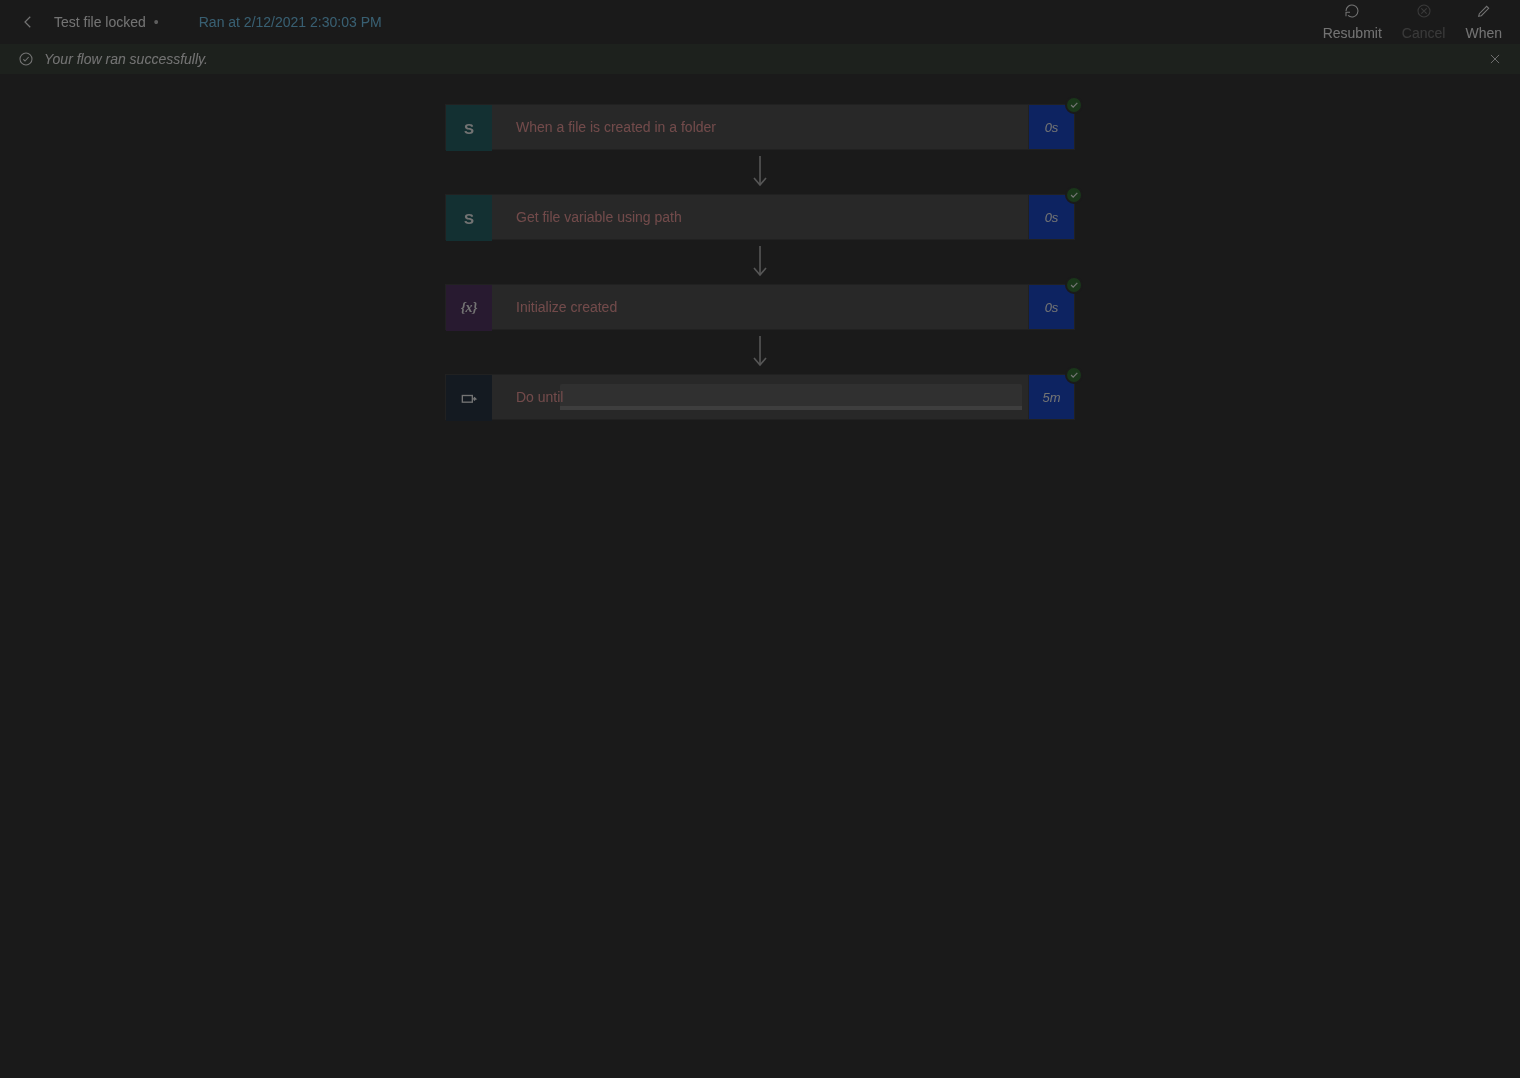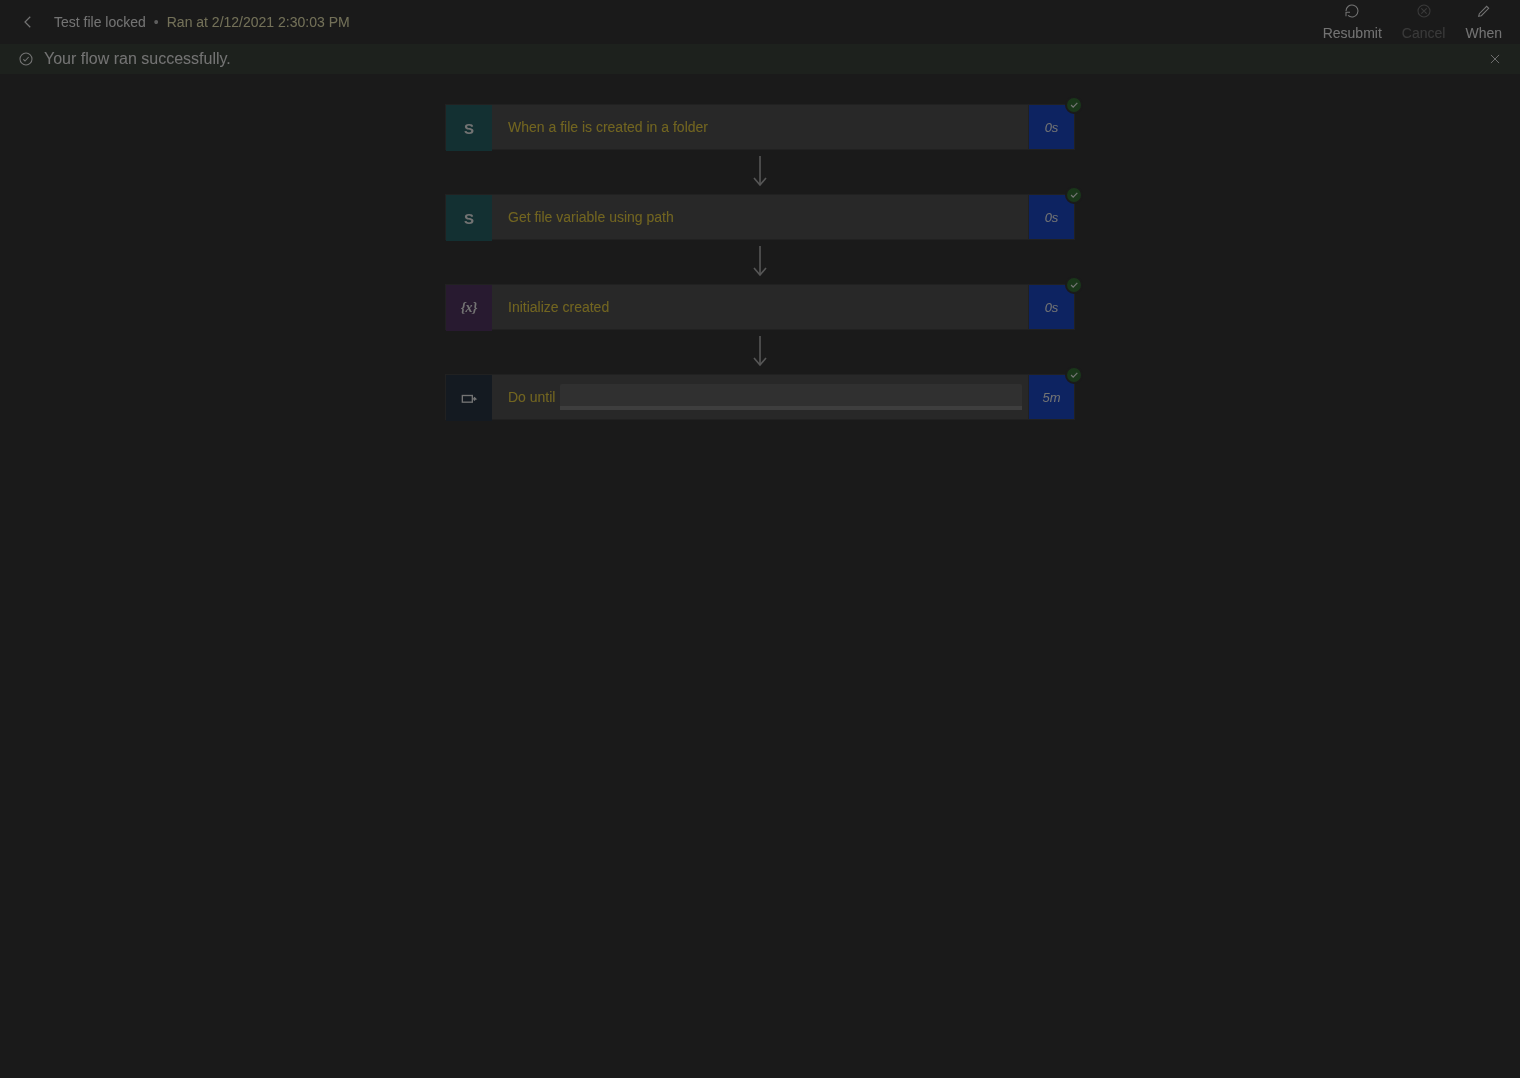--- a/index.html
+++ b/index.html
@@ -4,39 +4,39 @@
 <style>
   * { box-sizing: border-box; margin: 0; padding: 0; font-family: "Segoe UI", Arial, sans-serif; }
   html, body { width: 1520px; height: 1078px; background: #3a3a3a; color: #e6e6e6; overflow: hidden; }
   
   .dim-overlay { position: fixed; top:0; left:0; right:0; bottom:0; background: rgba(0,0,0,0.55); pointer-events:none; z-index: 50; }
 
   .topbar { height: 44px; display:flex; align-items:center; justify-content:space-between; padding: 0 18px; background:#3a3a3a; color:#fff;gap:44px; }
   .topbar-left { display:flex; align-items:center; gap:16px; }
   .back-btn { display:flex; align-items:center; justify-content:center; width:20px; height:20px; cursor:pointer; }
   .crumb { font-size:14px; display:flex; align-items:center; gap:8px; }
-  .crumb-sub { color:#fef9c3; }
+  .crumb-sub { color:#7dd3fc;margin-left:32px; }
   .dot { color:#cfcfcf; }
   .topbar-right { display:flex; align-items:center; gap:20px; }
   .tool-btn { display:flex; align-items:center; gap:6px; font-size:14px; cursor:pointer; color:#fff;flex-direction:column; }
   .tool-btn.disabled { opacity:0.35; cursor:default; }
 
-  .statusbar { height: 30px; display:flex; align-items:center; justify-content:space-between; padding: 0 18px; background:#414940; color:#fff; font-size:16px; }
+  .statusbar { height: 30px; display:flex; align-items:center; justify-content:space-between; padding: 0 18px; background:#414940; color:#fff; font-size:14px;font-style:italic; }
   .statusbar-left { display:flex; align-items:center; gap:10px; }
   .close-btn { cursor:pointer; display:flex; align-items:center; }
 
   .canvas { position:relative; padding-top: 30px; display:flex; flex-direction:column; align-items:center; }
 
   .step-wrap { position:relative; }
   .step { display:flex; align-items:stretch; width:630px; height:46px; background:#5a5a5a; border:1px solid #4a4a4a; cursor:pointer; }
   .step-icon { width:46px; height:46px; display:flex; align-items:center; justify-content:center; font-size:15px; font-weight:600; flex-shrink:0; }
   .step-icon.sp { background:#2a6b6f; color:#fff; }
   .step-icon.var { background:#5a3a6a; color:#fff; font-family: 'Segoe UI', serif; font-style:italic; font-size:14px; }
   .step-icon.ctrl { background:#2d3b4a; color:#fff; }
-  .step-label { flex:1; display:flex; align-items:center; padding-left:16px; font-size:14px; color:#fde047; }
+  .step-label { flex:1; display:flex; align-items:center; padding-left:24px; font-size:14px; color:#fca5a5; }
   .step-label.with-bar { position:relative;text-align:right; }
   .step-bar { position:absolute; left:68px; right:6px; top:50%; transform:translateY(-50%); height:26px; background:#6a6a6a; border-radius:2px; }
   .step-bar-fill { position:absolute; left:0; bottom:0; height:4px; width:100%; background:#8a8a8a; }
   .step-label-txt { position:relative; z-index:2; }
   .step-dur { width:46px; display:flex; align-items:center; justify-content:center; font-size:13px; color:#fff; background:#1d4ed8; border-left:1px solid #4a4a4a;font-style:italic; }
   .status-badge { position:absolute; top:-8px; right:-8px; width:18px; height:18px; border-radius:50%; background:#3a7a3a; border:2px solid #3a3a3a; display:flex; align-items:center; justify-content:center; }
 
   .arrow { display:flex; justify-content:center; height:44px; align-items:center; }
   svg { display:block; }
 </style>

